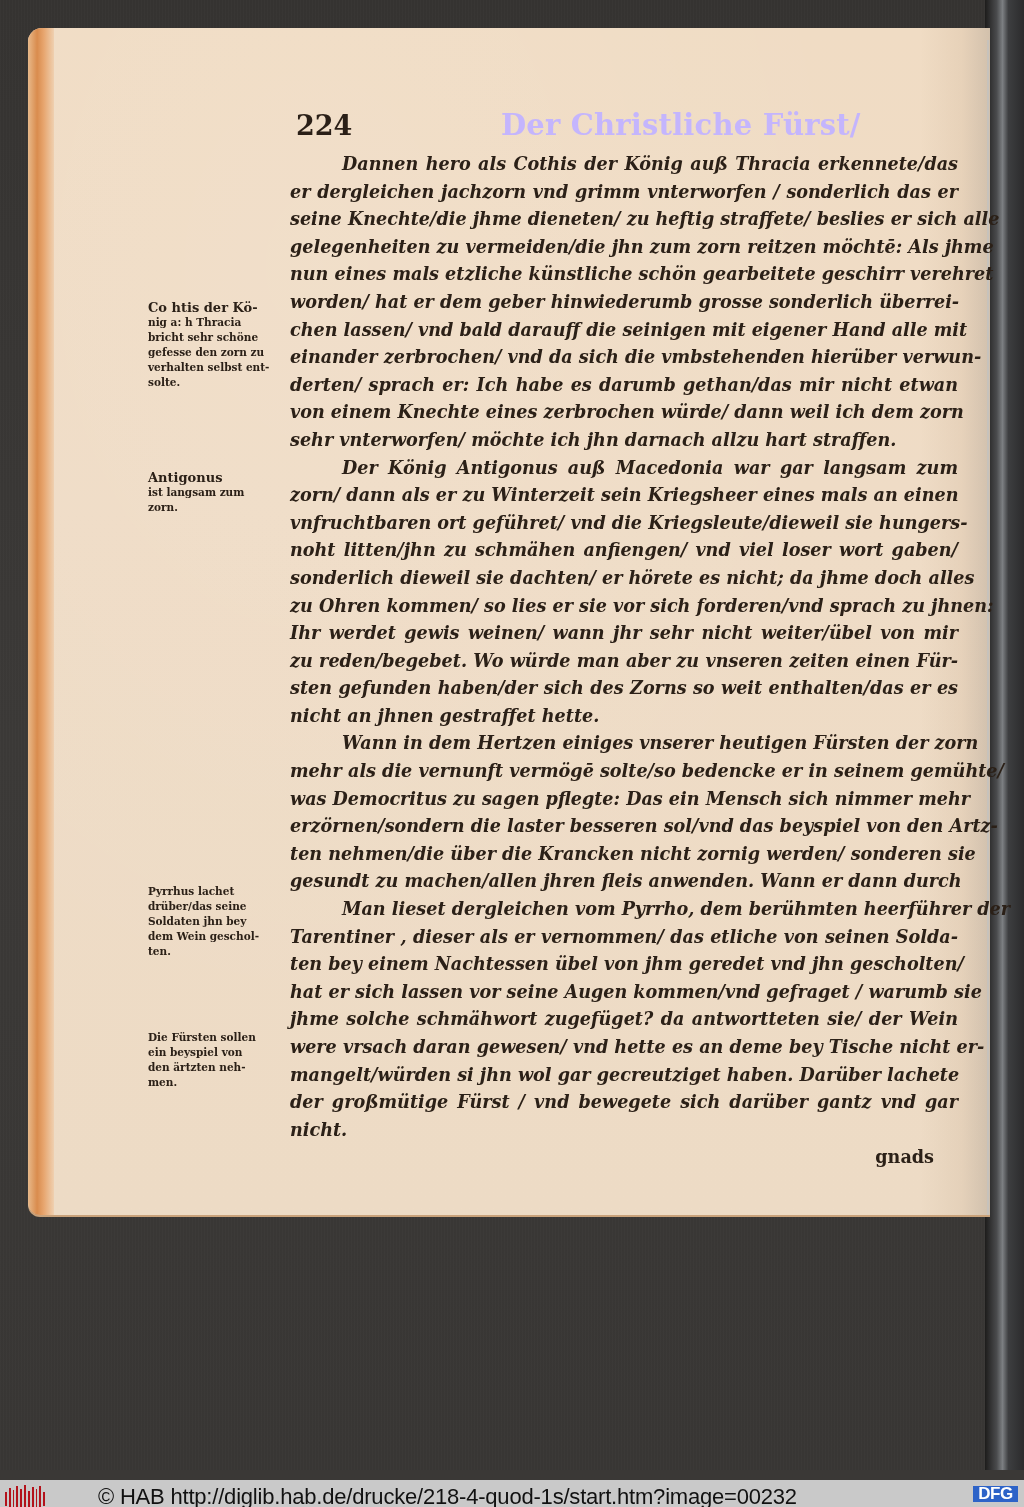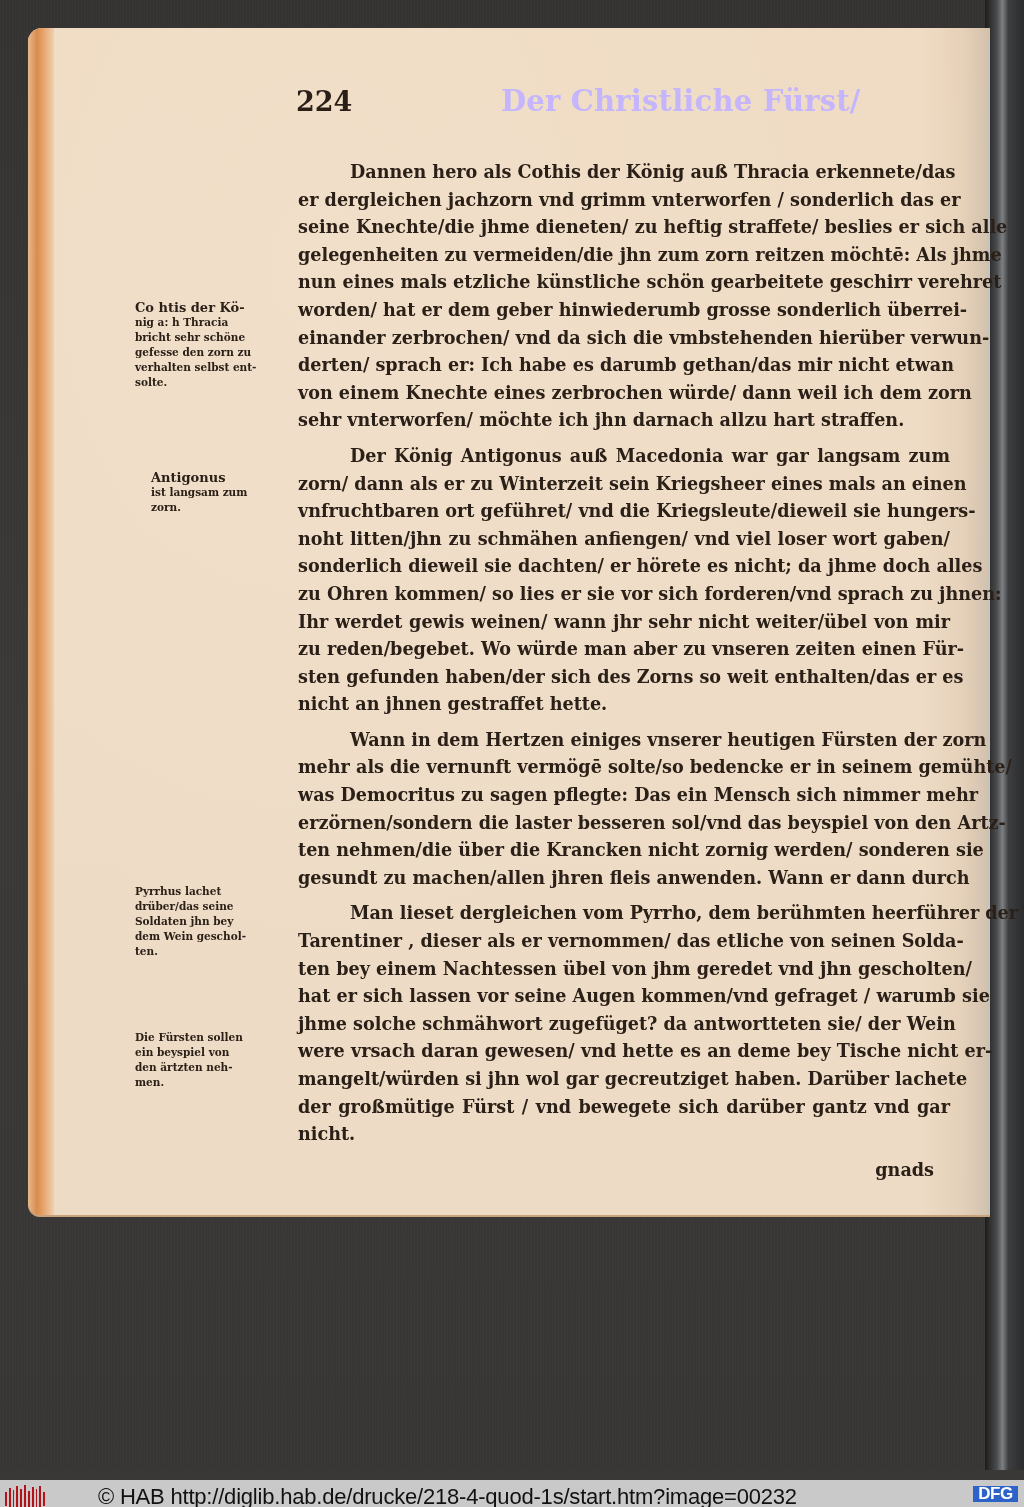--- a/index.html
+++ b/index.html
@@ -37,45 +37,45 @@
   }
   .gutter-line {
     position: absolute; left: 987px; top: 40px; width: 2px; height: 1175px;
     background: #c6c2bc;
   }
   .text-block {
     position: absolute; color: #2a1f17;
     font-family: "DejaVu Serif", serif;
   }
   .running-head {
-    position: absolute; top: 80px; left: 296px; width: 660px; height: 40px;
+    position: absolute; top: 104px; left: 296px; width: 660px; height: 40px;
   }
   .page-number {
     position: absolute; left: 0; top: 6px;
     font-size: 27px; font-weight: bold; color: #2a1f17;
   }
   .running-title {
     position: absolute; left: 205px; top: 4px;
     font-size: 29px; font-weight: bold; color: #c4b5fd; letter-spacing: 0.2px;
   }
   .body-text {
     position: absolute; left: 290px; top: 150px; width: 668px;
   }
-  .para { margin: 8px; }
+  .para { margin: 0; font-style: italic; }
   .line {
     display: block; white-space: nowrap; overflow: visible;
     height: 27.6px; line-height: 27.6px;
     font-size: 17.6px; font-weight: bold; color: #2b2017;
     text-align: justify; text-align-last: justify;
   }
   .line.indent { padding-left: 52px; }
   .line.last { text-align-last: left; }
   .line.catchword { text-align-last: right; padding-right: 24px; }
   .margin-note {
-    position: absolute; left: 135px; width: 140px;
+    position: absolute; left: 148px; width: 140px;
     font-size: 10.5px; font-weight: bold; color: #2b2017; line-height: 15px;
   }
   .margin-note .first { font-size: 13px; }
   .margin-note .mline { display: block; white-space: nowrap; }
   .footer {
     position: absolute; left: 0; top: 1480px; width: 1024px; height: 37px;
     background: #c9c9c9;
   }
   .hab-logo {
     position: absolute; left: 5px; top: 5px; width: 40px; height: 28px;
@@ -112,20 +112,21 @@
 </div>
 
 <div class="body-text text-block">
   <div class="para">
     <span class="line indent">Dannen hero als Cothis der König auß Thracia erkennete/das</span>
     <span class="line">er dergleichen jachzorn vnd grimm vnterworfen / sonderlich das er</span>
     <span class="line">seine Knechte/die jhme dieneten/ zu heftig straffete/ beslies er sich alle</span>
     <span class="line">gelegenheiten zu vermeiden/die jhn zum zorn reitzen möchtē: Als jhme</span>
     <span class="line">nun eines mals etzliche künstliche schön gearbeitete geschirr verehret</span>
     <span class="line">worden/ hat er dem geber hinwiederumb grosse sonderlich überrei-</span>
+    <span class="line">chen lassen/ vnd bald darauff die seinigen mit eigener Hand alle mit</span>
     <span class="line">einander zerbrochen/ vnd da sich die vmbstehenden hierüber verwun-</span>
     <span class="line">derten/ sprach er: Ich habe es darumb gethan/das mir nicht etwan</span>
     <span class="line">von einem Knechte eines zerbrochen würde/ dann weil ich dem zorn</span>
     <span class="line last">sehr vnterworfen/ möchte ich jhn darnach allzu hart straffen.</span>
   </div>
   <div class="para">
     <span class="line indent">Der König Antigonus auß Macedonia war gar langsam zum</span>
     <span class="line">zorn/ dann als er zu Winterzeit sein Kriegsheer eines mals an einen</span>
     <span class="line">vnfruchtbaren ort geführet/ vnd die Kriegsleute/dieweil sie hungers-</span>
     <span class="line">noht litten/jhn zu schmähen anfiengen/ vnd viel loser wort gaben/</span>
@@ -160,21 +161,21 @@
 
 <div class="margin-note" style="top:300px;">
   <span class="mline first">Co htis der Kö-</span>
   <span class="mline">nig a: h Thracia</span>
   <span class="mline">bricht sehr schöne</span>
   <span class="mline">gefesse den zorn zu</span>
   <span class="mline">verhalten selbst ent-</span>
   <span class="mline">solte.</span>
 </div>
 
-<div class="margin-note" style="top:470px;margin-left:16px;">
+<div class="margin-note" style="top:470px;">
   <span class="mline first">Antigonus</span>
   <span class="mline">ist langsam zum</span>
   <span class="mline">zorn.</span>
 </div>
 
 <div class="margin-note" style="top:884px;">
   <span class="mline">Pyrrhus lachet</span>
   <span class="mline">drüber/das seine</span>
   <span class="mline">Soldaten jhn bey</span>
   <span class="mline">dem Wein geschol-</span>

